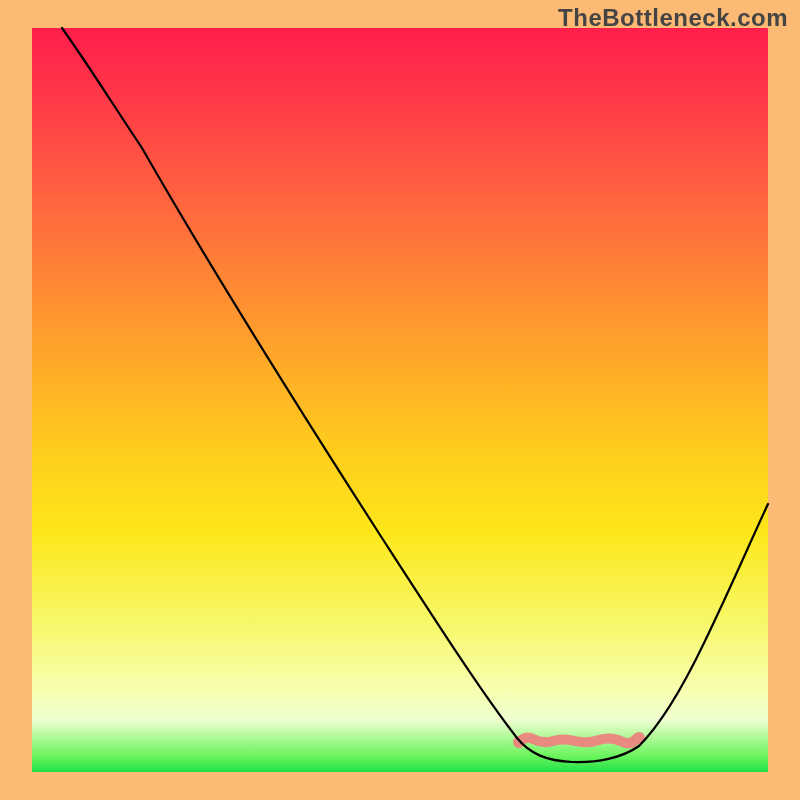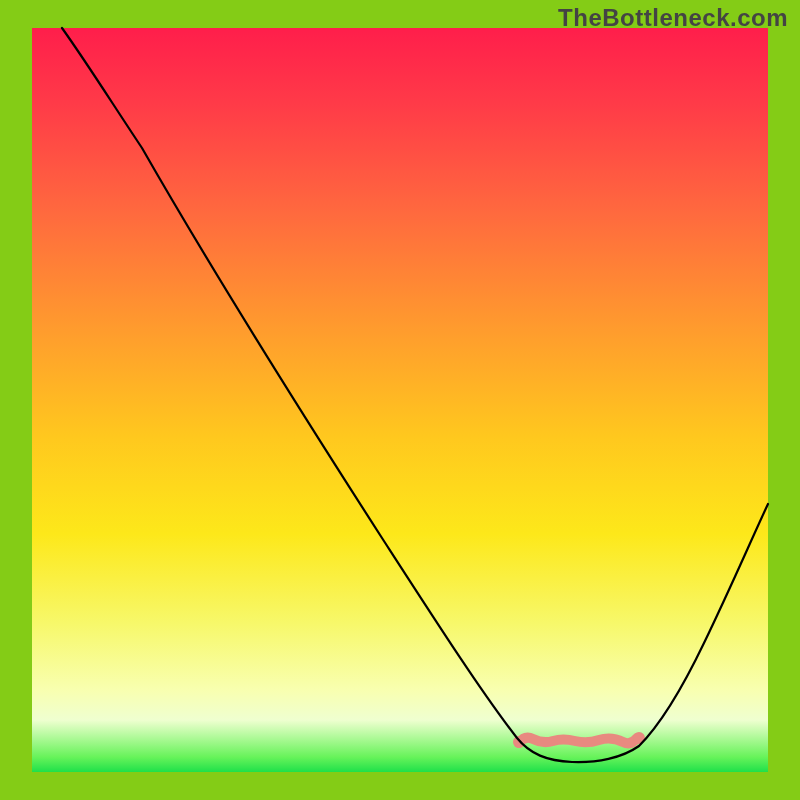--- a/index.html
+++ b/index.html
@@ -1,20 +1,20 @@
 <!DOCTYPE html>
 <html><head>
 <meta charset="utf-8">
 <style>
   * { margin: 0; padding: 0; box-sizing: border-box; }
   html, body { width: 800px; height: 800px; overflow: hidden; background: #000; }
   .container {
     width: 800px;
     height: 800px;
-    background: #84cc16;
+    background: #fdba74;
     position: relative;
   }
   .watermark {
     position: absolute;
     top: 4px;
     right: 12px;
     font-family: Arial, Helvetica, sans-serif;
     font-size: 24px;
     font-weight: bold;
     color: #444;

